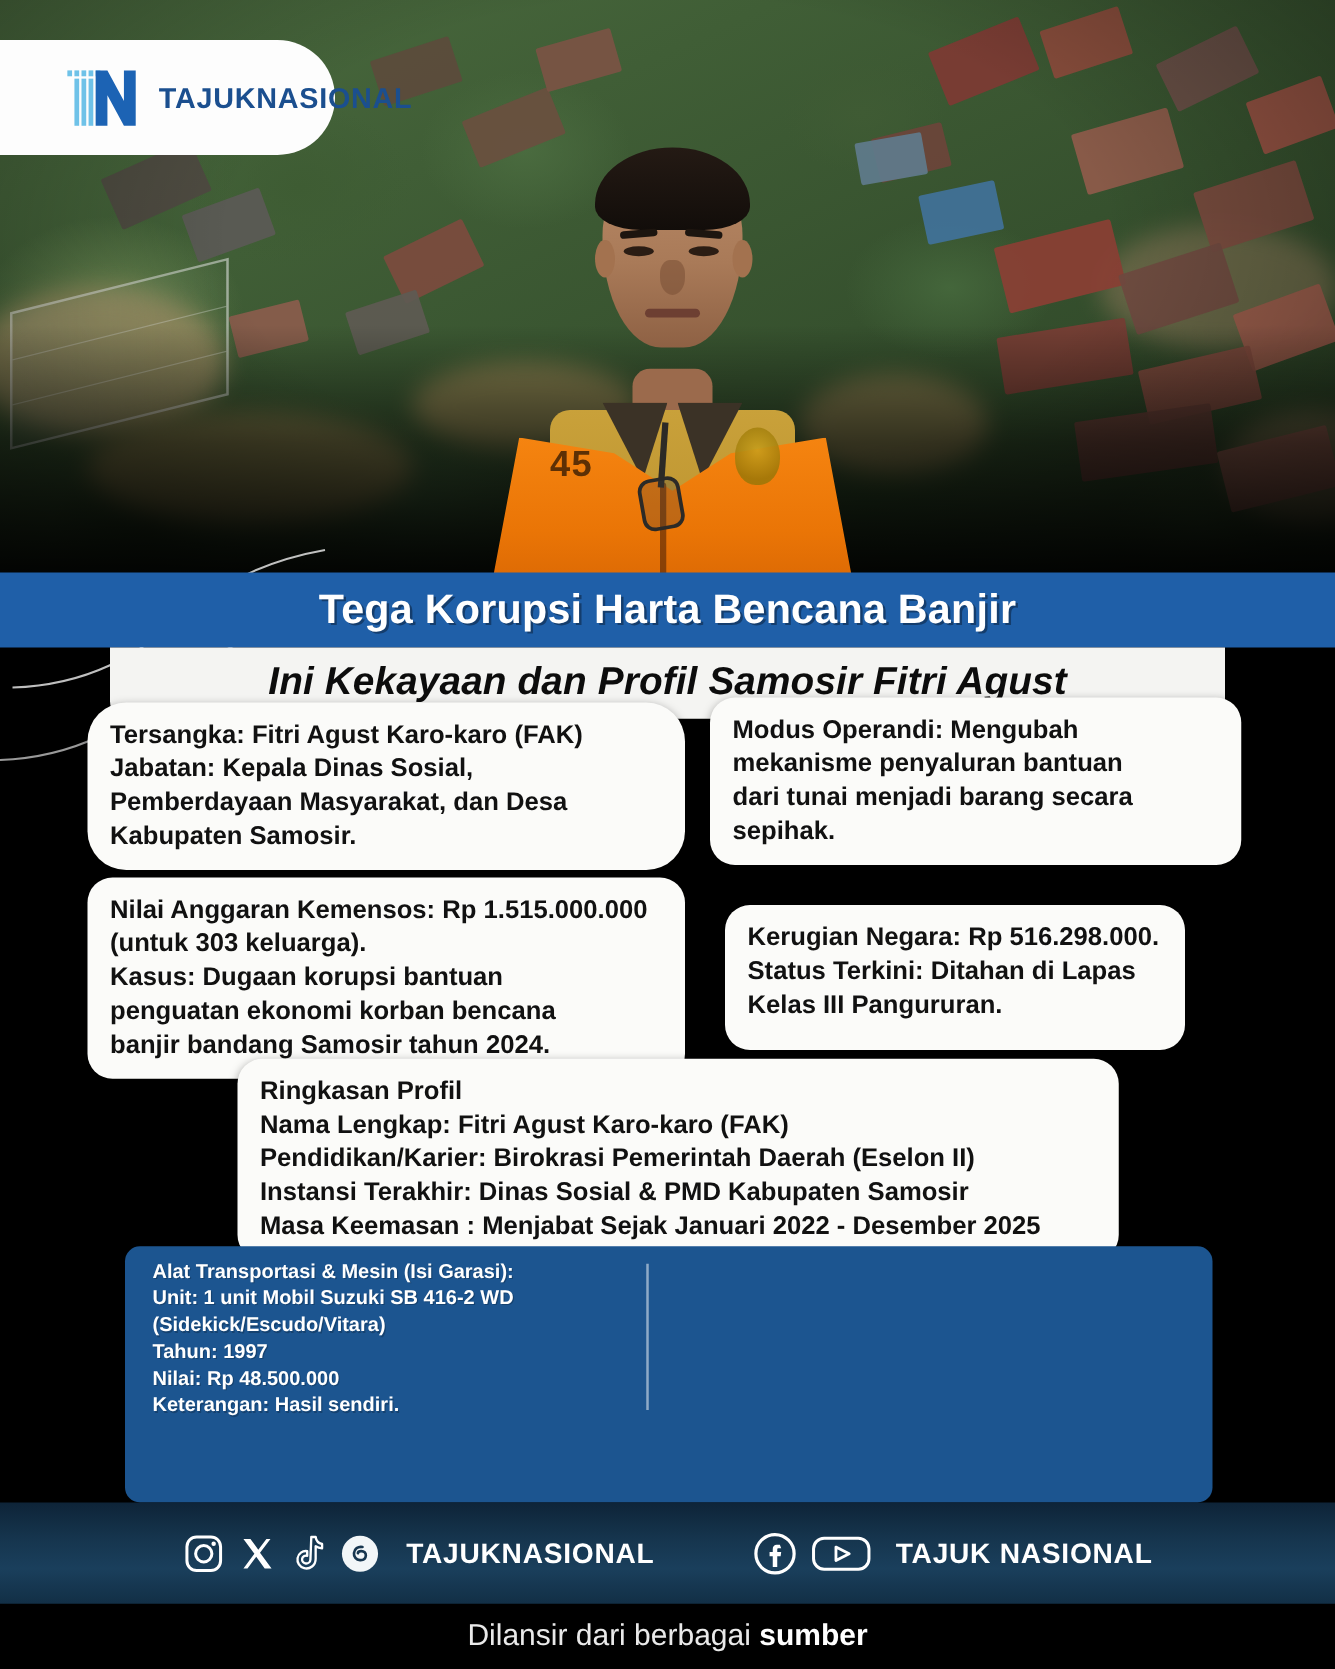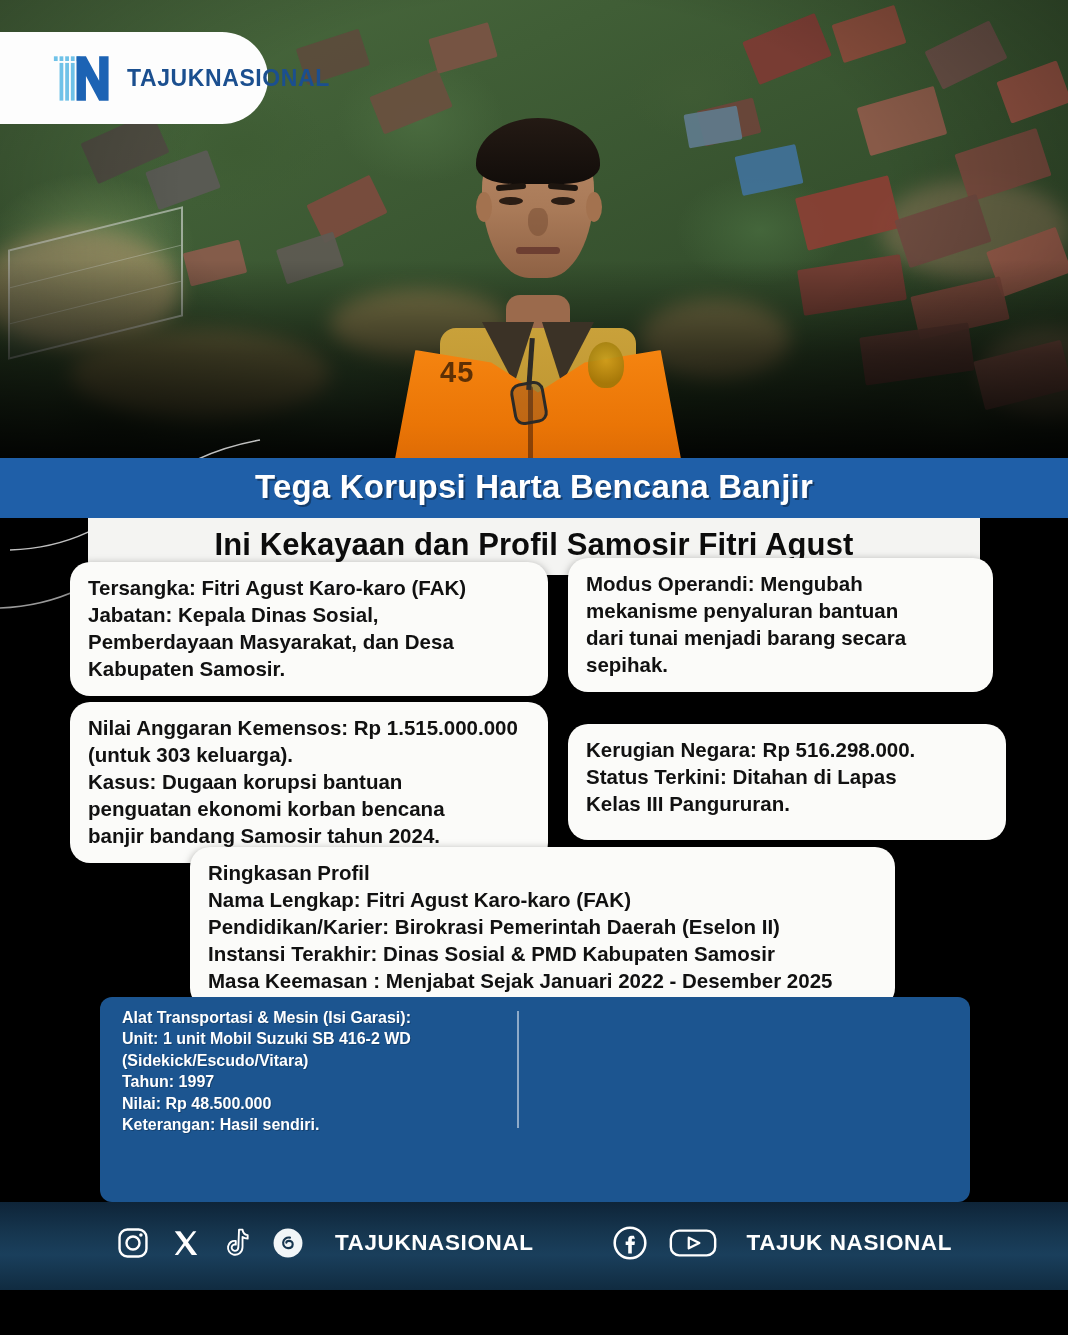--- a/index.html
+++ b/index.html
@@ -171,42 +171,43 @@
     text-align: center;
     border-radius: 0 0 14px 14px;
     margin: 0 88px;
   }
   .head-line2 span {
     color: #0c0c0c;
     font-size: 31px;
     font-weight: 800;
     letter-spacing: .1px;
     font-family: "Liberation Sans", sans-serif;
+    font-style: italic;
   }
 
   
   .cards { position: absolute; left: 0; top: 562px; width: 1068px; }
   .card {
     position: absolute;
     background: #fbfbf9;
     border-radius: 20px;
     padding: 12px 18px 14px 18px;
     color: #111;
     font-size: 20.5px;
     font-weight: 700;
     line-height: 1.32;
     font-family: "Liberation Sans", sans-serif;
     box-shadow: 0 2px 8px rgba(0,0,0,.35);
   }
   .card p { white-space: pre-line; }
 
-  #card-suspect { left: 70px;  top: 0px;   width: 478px; }
+  #card-suspect { left: 70px;  top: 0px;   width: 478px; border-radius: 31px; }
   #card-modus   { left: 568px; top: -4px;  width: 425px; }
   #card-budget  { left: 70px;  top: 140px; width: 478px; }
-  #card-loss    { left: 568px; top: 162px; width: 438px; min-height: 116px; }
+  #card-loss    { left: 580px; top: 162px; width: 368px; min-height: 116px; }
   #card-profile { left: 190px; top: 285px; width: 705px; }
 
   
   .wealth {
     position: absolute; left: 100px; top: 997px;
     width: 870px; height: 205px;
     background: #1c5590;
     border-radius: 12px;
     padding: 10px 22px 12px 22px;
     color: #fff;
@@ -236,21 +237,21 @@
 
   
   .social-band {
     position: absolute; left: 0; top: 1202px; width: 1068px; height: 88px;
     background: linear-gradient(180deg, #0e2438 0%, #16364f 35%, #1a3f5c 60%, #102b40 100%);
   }
   .social-row {
     position: absolute; left: 0; top: 1205px; width: 1068px; height: 76px;
     display: flex; align-items: center; justify-content: center; gap: 0;
   }
-  .sgroup { display: flex; align-items: center; gap: 21px; }
+  .sgroup { display: flex; align-items: center; gap: 11px; }
   .sgroup.right { margin-left: 78px; }
   .shandle {
     color: #fff; font-size: 22.5px; font-weight: 700; letter-spacing: .6px;
     margin-left: 9px; font-family: "Liberation Sans", sans-serif;
   }
   .sicon { display:block; }
 
   
   .bottom-bar {
     position: absolute; left: 0; top: 1283px; width: 1068px; height: 52px;
@@ -463,14 +464,19 @@
       </svg>
       <svg class="sicon" width="48" height="34" viewBox="0 0 34 24">
         <rect x="1.3" y="3.2" width="31.4" height="17.6" rx="6" fill="none" stroke="#fff" stroke-width="1.7"></rect>
         <path d="M14 8.2 L21.5 12 L14 15.8 Z" fill="none" stroke="#fff" stroke-width="1.6" stroke-linejoin="round"></path>
       </svg>
       <span class="shandle">TAJUK NASIONAL</span>
     </div>
 
   </div>
 
+  <div class="bottom-bar">
+    <div class="cap">
+      <span>Dilansir dari berbagai </span><b>sumber</b>
+    </div>
+  </div>
 
 </div>
 
 </body></html>

